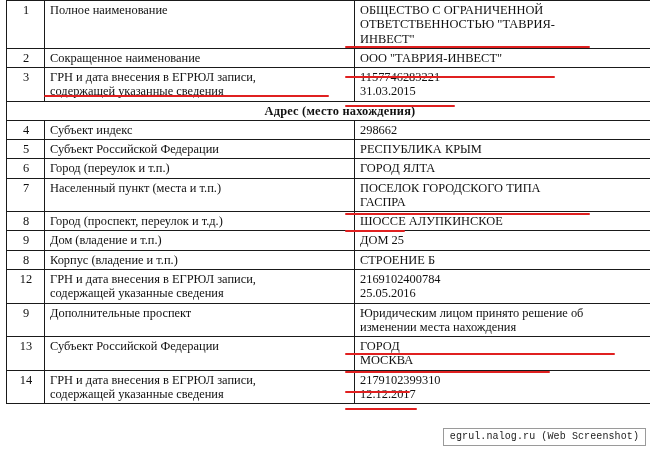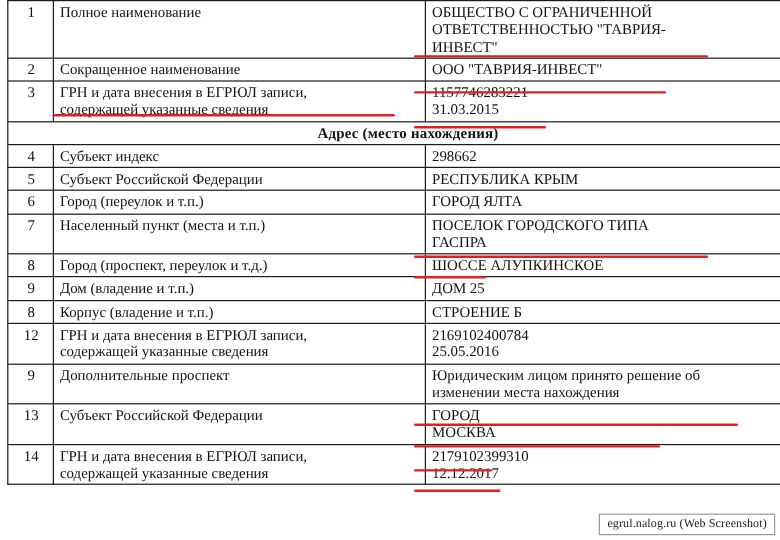--- a/index.html
+++ b/index.html
@@ -60,21 +60,21 @@
     height: 2px;
     border-radius: 1px;
     pointer-events: none;
   }
   .watermark {
     position: absolute;
     right: 4px;
     bottom: 4px;
     background: #ffffff;
     border: 1px solid #9a9a9a;
-    font-family: Liberation Serif, serif;
+    font-family: Liberation Mono, monospace;
     font-size: 10px;
     color: #222;
     padding: 2px 6px 3px 6px;
     letter-spacing: 0.1px;
   }
 </style>
 </head>
 <body>
 
 <div class="page">

